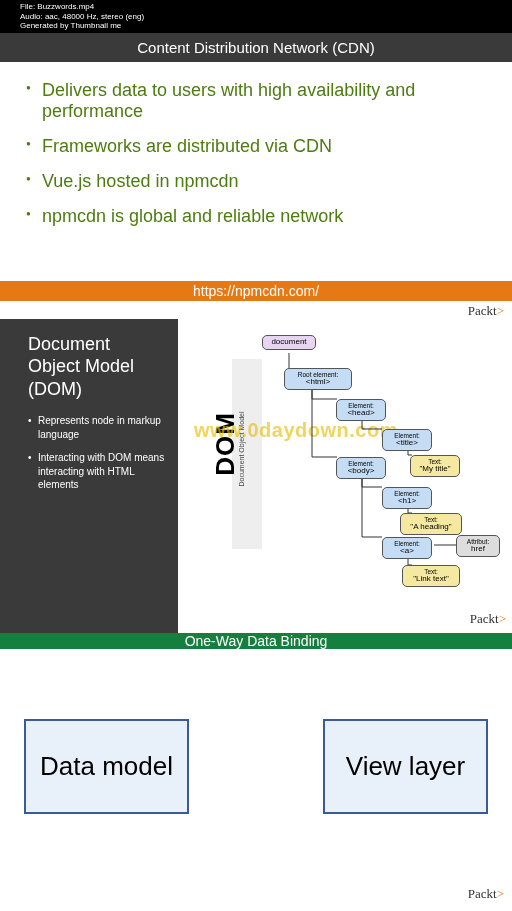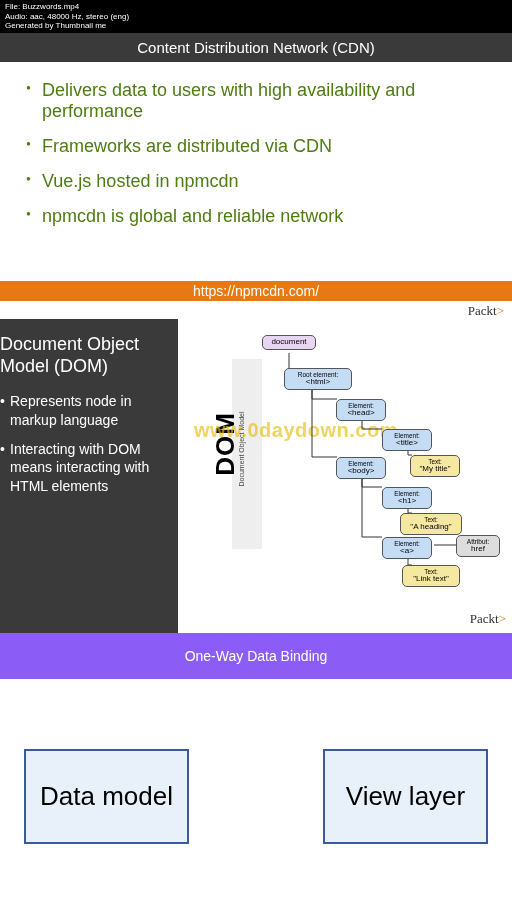--- a/index.html
+++ b/index.html
@@ -1,58 +1,58 @@
 <!DOCTYPE html>
 <html><head>
 <meta charset="utf-8">
 <style>
   * { margin: 0; padding: 0; box-sizing: border-box; }
   body { width: 512px; font-family: Arial, sans-serif; background: #fff; color: #000; }
   
-  .meta-block { background: #000; color: #fff; font-size: 8px; padding: 2px 5px; line-height: 1.2; font-family: Arial, sans-serif; }
+  .meta-block { background: #000; color: #fff; font-size: 8px; padding: 2px 20px; line-height: 1.2; font-family: Arial, sans-serif; }
   
   .title-bar { background: #3a3a3a; color: #fff; text-align: center; padding: 6px; font-size: 15px; }
   
   .slide1 { background: #fff; padding: 18px 26px 40px 26px; }
   .slide1 ul { list-style: none; }
   .slide1 li { font-size: 18px; color: #4d7c0f; margin-bottom: 14px; position: relative; padding-left: 16px; }
   .slide1 li::before { content: "●"; position: absolute; left: 0; font-size: 8px; top: 3px; }
   
   .orange-bar { background: #e67913; color: #fff; text-align: center; padding: 2px; font-size: 14px; }
   
   .packt-row { background: #fff; text-align: right; padding-right: 8px; }
   .packt { font-family: Georgia, serif; font-size: 13px; color: #333; }
   .packt .bracket { color: #e67913; }
   
   .slide2 { display: flex; background: #fff; }
-  .slide2-left { background: #3a3a3a; color: #fff; width: 178px; padding: 14px 12px 20px 0; }
+  .slide2-left { background: #3a3a3a; color: #fff; width: 178px; padding: 14px 12px 20px 28px; }
   .slide2-left h2 { font-size: 18px; font-weight: normal; margin-bottom: 14px; line-height: 1.25; }
   .slide2-left ul { list-style: none; }
-  .slide2-left li { font-size: 14px; margin-bottom: 10px; padding-left: 10px; position: relative; line-height: 1.35; }
+  .slide2-left li { font-size: 10px; margin-bottom: 10px; padding-left: 10px; position: relative; line-height: 1.35; }
   .slide2-left li::before { content: "•"; position: absolute; left: 0; }
   
   .slide2-right { flex: 1; position: relative; padding: 10px 6px 6px 6px; background: #fff; }
   .dom-stage { position: relative; width: 100%; height: 280px; }
   
   .dom-side { position: absolute; left: 48px; top: 30px; width: 30px; height: 190px; background: #eee; }
   .dom-text { position: absolute; left: 26px; top: 200px; transform: rotate(-90deg); transform-origin: left top; font-size: 26px; font-weight: bold; letter-spacing: 1px; width: 170px; text-align: center; }
   .dom-sub  { position: absolute; left: 54px; top: 210px; transform: rotate(-90deg); transform-origin: left top; font-size: 7px; width: 180px; text-align: center; color: #444; }
   
   .node { position: absolute; border: 1px solid #555; border-radius: 5px; font-size: 8px; text-align: center; padding: 2px 4px; line-height: 1.1; }
   .node .lbl { font-size: 6.5px; display: block; }
   .purple { background: #e8d5f2; }
   .blue   { background: #c5dcf5; }
   .yellow { background: #f5e8a0; }
   .gray   { background: #ddd; }
   
   svg.lines { position: absolute; left: 0; top: 0; width: 100%; height: 100%; }
   
   .watermark { position: absolute; left: 10px; top: 90px; font-size: 20px; font-weight: bold; color: rgba(230,190,10,0.65); letter-spacing: 0.5px; }
   
-  .title-bar2 { background: #8b5cf6; color: #fff; text-align: center; padding: 15px; font-size: 14px; }
+  .title-bar2 { background: #15803d; color: #fff; text-align: center; padding: 0; font-size: 14px; }
   
   .slide3 { background: #fff; padding: 70px 24px 40px 24px; display: flex; justify-content: space-between; }
   .box { border: 2px solid #3a5a9a; background: #e8f0fa; width: 165px; height: 95px; display: flex; align-items: center; justify-content: center; font-size: 26px; }
 </style>
 </head>
 <body>
 
 <div class="meta-block">
   <div>File: Buzzwords.mp4</div>
   <div>Audio: aac, 48000 Hz, stereo (eng)</div>

